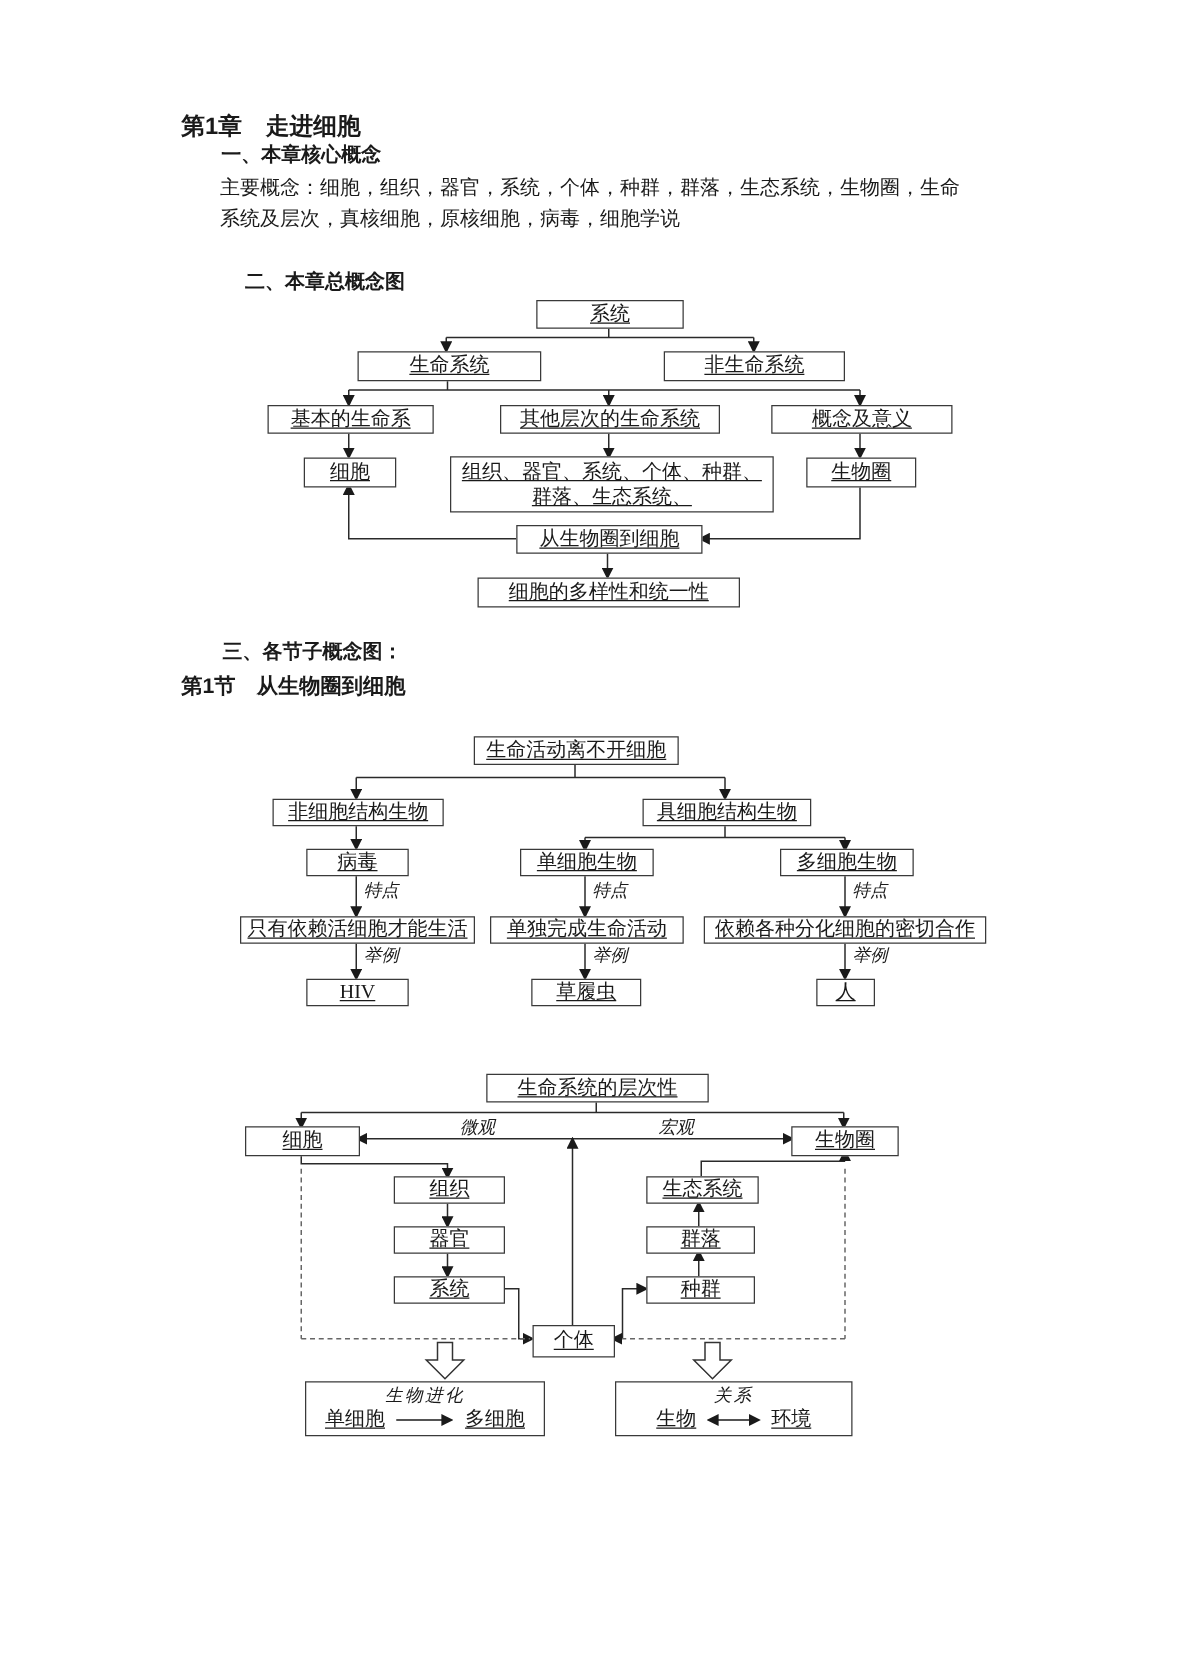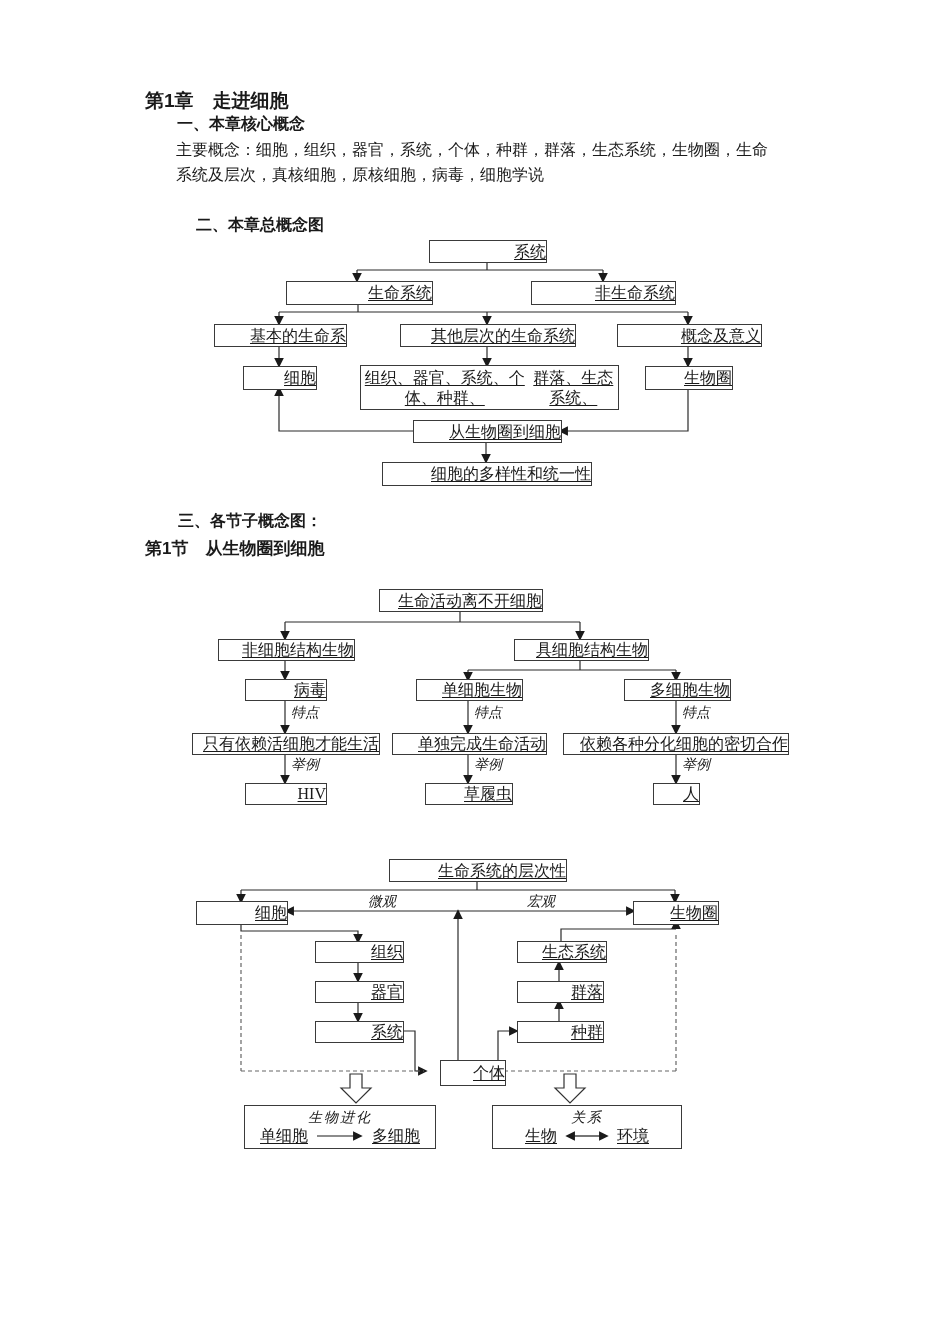--- a/index.html
+++ b/index.html
@@ -1,24 +1,24 @@
 <!DOCTYPE html>
 <html><head>
 <meta charset="utf-8">
 <style>
   html,body{margin:0;padding:0;background:#fff;}
   .page{position:relative;width:950px;height:1344px;background:#fff;overflow:hidden;
         font-family:"Liberation Serif",serif;color:#1a1a1a;}
   .h{position:absolute;font-family:"Liberation Sans",sans-serif;font-weight:bold;white-space:nowrap;}
   .t{position:absolute;white-space:nowrap;font-size:16px;}
   .node{position:absolute;border:1px solid #3a3a3a;background:#fff;display:flex;
-        align-items:center;justify-content:flex-end;font-size:16px;text-align:center;
+        align-items:center;justify-content:center;font-size:16px;text-align:center;
         line-height:20px;z-index:3;}
   .node span{text-decoration:underline;text-underline-offset:2px;}
-  .node.multi{flex-direction:row;}
+  .node.multi{flex-direction:column;}
   .lbl{position:absolute;font-style:italic;font-size:14px;white-space:nowrap;z-index:4;
        font-family:"Liberation Serif",serif;text-align:right;}
   .layer{position:absolute;left:0;z-index:1;}
   .bbox{position:absolute;border:1px solid #3a3a3a;background:#fff;display:flex;
         flex-direction:column;align-items:center;justify-content:center;z-index:3;}
   .bbox .k{font-style:italic;font-size:14px;line-height:17px;letter-spacing:2px;}
   .bbox .row{display:flex;align-items:center;gap:7px;font-size:16px;line-height:19px;}
   .bbox .row span{text-decoration:underline;text-underline-offset:2px;}
 </style>
 </head>
@@ -219,21 +219,21 @@
     </div>
   <div class="node" style="left:517px;top:941px;width:88px;height:20px;">
       <span>生态系统</span>
     </div>
   <div class="node" style="left:517px;top:981px;width:85px;height:20px;">
       <span>群落</span>
     </div>
   <div class="node" style="left:517px;top:1021px;width:85px;height:20px;">
       <span>种群</span>
     </div>
-  <div class="node" style="left:426px;top:1060px;width:64px;height:24px;margin-left:14px;">
+  <div class="node" style="left:426px;top:1060px;width:64px;height:24px;">
       <span>个体</span>
     </div>
 
   <div class="bbox" style="left:244px;top:1105px;width:190px;height:42px;">
     <div class="k">生物进化</div>
     <div class="row">
       <span>单细胞</span>
       <svg width="50" height="10">
         <defs>
             <marker id="a4" viewBox="0 0 10 10" refX="2" refY="5" markerWidth="8" markerHeight="8" orient="auto">

